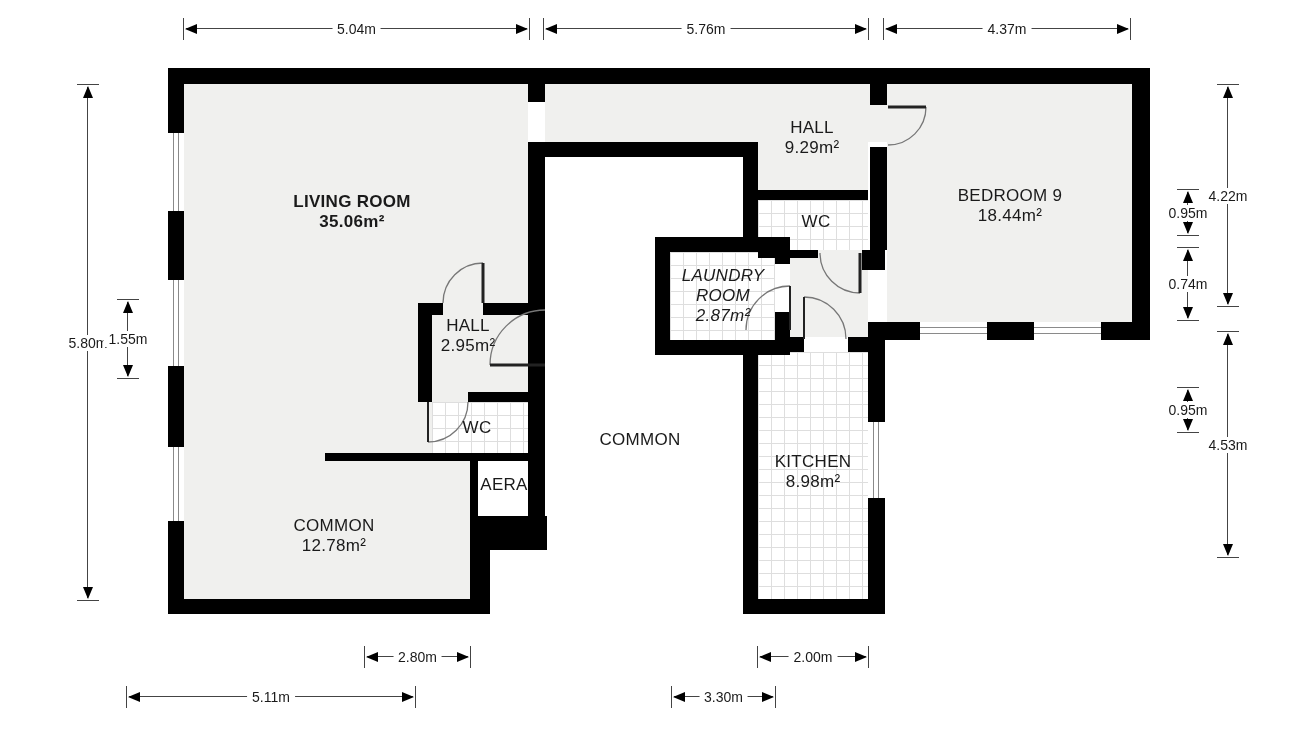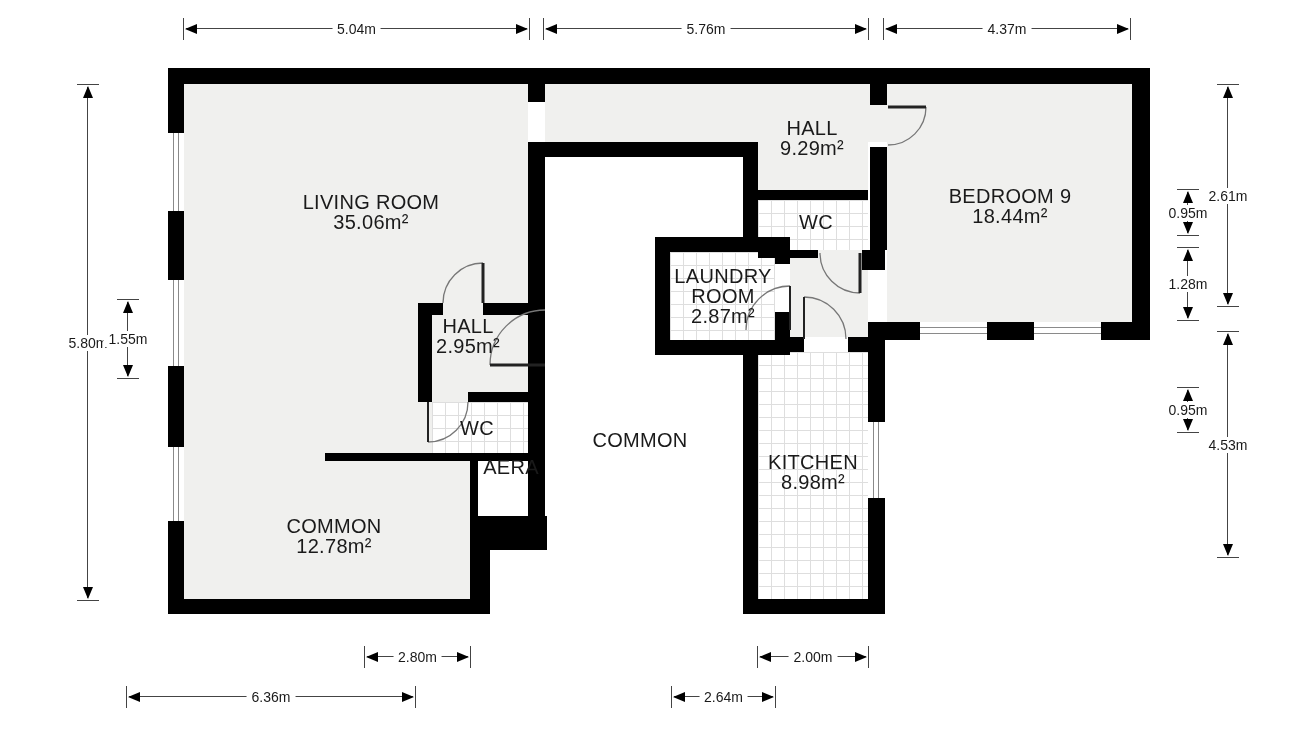--- a/index.html
+++ b/index.html
@@ -10,21 +10,21 @@
          background-image:linear-gradient(#dedede 1px,transparent 1px),
                           linear-gradient(90deg,#dedede 1px,transparent 1px);
          background-size:13px 13px;}
   .white-fill{position:absolute;background:#ffffff;z-index:2;}
   .wall{position:absolute;background:#000000;z-index:4;}
   .window{position:absolute;background:#ffffff;z-index:5;overflow:hidden;}
   .window .pane-v{position:absolute;top:0;bottom:0;width:1px;background:#8a8a8a;}
   .window .pane-h{position:absolute;left:0;right:0;height:1px;background:#8a8a8a;}
   #door-svg{position:absolute;left:0;top:0;z-index:6;pointer-events:none;}
   .room-label{position:absolute;transform:translate(-50%,-50%);text-align:center;
-              z-index:7;font-size:20px;line-height:20px;letter-spacing:.3px;white-space:nowrap;}
+              z-index:7;font-size:17px;line-height:20px;letter-spacing:.3px;white-space:nowrap;}
   
   .dim{position:absolute;z-index:8;}
   .dim .line{position:absolute;background:#444;}
   .dim .tick{position:absolute;background:#444;}
   .dim .arr{position:absolute;width:0;height:0;}
   .dim .dlabel{position:absolute;background:#ffffff;padding:0 5px;font-size:14px;
                white-space:nowrap;transform:translate(-50%,-50%);}
   .dim-h .line{left:2px;right:2px;top:-1px;height:1px;}
   .dim-h .tick{width:1px;height:22px;top:-11px;}
   .dim-h .arr-w{left:1px;top:-5px;border-top:5px solid transparent;border-bottom:5px solid transparent;border-right:12px solid #000;}
@@ -124,51 +124,51 @@
       <div class="window" style="left: 1034px; top: 322px; width: 67px; height: 18px;">
         <div class="pane-h" style="top: 5px;"></div>
         <div class="pane-h" style="top: 11px;"></div>
       </div>
       <div class="window" style="left: 868px; top: 422px; width: 17px; height: 76px;">
         <div class="pane-v" style="left: 5px;"></div>
         <div class="pane-v" style="left: 10px;"></div>
       </div>
     </div>
   <div id="labels-layer">
-      <div class="room-label" style="left: 371px; top: 212px;">
+      <div class="room-label" style="left: 352px; top: 212px; font-weight: bold;">
         <div>LIVING ROOM</div>
         <div>35.06m²</div>
       </div>
       <div class="room-label" style="left: 812px; top: 138px;">
         <div>HALL</div>
         <div>9.29m²</div>
       </div>
       <div class="room-label" style="left: 1010px; top: 206px;">
         <div>BEDROOM 9</div>
         <div>18.44m²</div>
       </div>
       <div class="room-label" style="left: 816px; top: 222px;">
         <div>WC</div>
       </div>
-      <div class="room-label" style="left: 723px; top: 296px;">
+      <div class="room-label" style="left: 723px; top: 296px; font-style: italic;">
         <div>LAUNDRY</div>
         <div>ROOM</div>
         <div>2.87m²</div>
       </div>
       <div class="room-label" style="left: 468px; top: 336px;">
         <div>HALL</div>
         <div>2.95m²</div>
       </div>
       <div class="room-label" style="left: 477px; top: 428px;">
         <div>WC</div>
       </div>
       <div class="room-label" style="left: 640px; top: 440px;">
         <div>COMMON</div>
       </div>
-      <div class="room-label" style="left: 504px; top: 467px; margin-left: 7px;">
+      <div class="room-label" style="left: 504px; top: 485px;">
         <div>AERA</div>
       </div>
       <div class="room-label" style="left: 813px; top: 472px;">
         <div>KITCHEN</div>
         <div>8.98m²</div>
       </div>
       <div class="room-label" style="left: 334px; top: 536px;">
         <div>COMMON</div>
         <div>12.78m²</div>
       </div>
@@ -213,29 +213,29 @@
         <div class="arr arr-w"></div>
         <div class="arr arr-e"></div>
         <div class="dlabel">2.00m</div>
       </div>
       <div class="dim dim-h" style="left: 127px; top: 697px; width: 288px; height: 0px;">
         <div class="line"></div>
         <div class="tick" style="left: -1px;"></div>
         <div class="tick" style="right: -1px;"></div>
         <div class="arr arr-w"></div>
         <div class="arr arr-e"></div>
-        <div class="dlabel">6.36m</div>
+        <div class="dlabel">5.11m</div>
       </div>
       <div class="dim dim-h" style="left: 672px; top: 697px; width: 103px; height: 0px;">
         <div class="line"></div>
         <div class="tick" style="left: -1px;"></div>
         <div class="tick" style="right: -1px;"></div>
         <div class="arr arr-w"></div>
         <div class="arr arr-e"></div>
-        <div class="dlabel">2.64m</div>
+        <div class="dlabel">3.30m</div>
       </div>
       <div class="dim dim-v" style="left: 88px; top: 85px; width: 0px; height: 515px;">
         <div class="line"></div>
         <div class="tick" style="top: -1px;"></div>
         <div class="tick" style="bottom: -1px;"></div>
         <div class="arr arr-n"></div>
         <div class="arr arr-s"></div>
         <div class="dlabel">5.80m</div>
       </div>
       <div class="dim dim-v" style="left: 128px; top: 300px; width: 0px; height: 78px;">
@@ -245,37 +245,37 @@
         <div class="arr arr-n"></div>
         <div class="arr arr-s"></div>
         <div class="dlabel">1.55m</div>
       </div>
       <div class="dim dim-v" style="left: 1228px; top: 85px; width: 0px; height: 221px;">
         <div class="line"></div>
         <div class="tick" style="top: -1px;"></div>
         <div class="tick" style="bottom: -1px;"></div>
         <div class="arr arr-n"></div>
         <div class="arr arr-s"></div>
-        <div class="dlabel">2.61m</div>
+        <div class="dlabel">4.22m</div>
       </div>
       <div class="dim dim-v" style="left: 1188px; top: 190px; width: 0px; height: 45px;">
         <div class="line"></div>
         <div class="tick" style="top: -1px;"></div>
         <div class="tick" style="bottom: -1px;"></div>
         <div class="arr arr-n"></div>
         <div class="arr arr-s"></div>
         <div class="dlabel">0.95m</div>
       </div>
       <div class="dim dim-v" style="left: 1188px; top: 248px; width: 0px; height: 72px;">
         <div class="line"></div>
         <div class="tick" style="top: -1px;"></div>
         <div class="tick" style="bottom: -1px;"></div>
         <div class="arr arr-n"></div>
         <div class="arr arr-s"></div>
-        <div class="dlabel">1.28m</div>
+        <div class="dlabel">0.74m</div>
       </div>
       <div class="dim dim-v" style="left: 1188px; top: 388px; width: 0px; height: 44px;">
         <div class="line"></div>
         <div class="tick" style="top: -1px;"></div>
         <div class="tick" style="bottom: -1px;"></div>
         <div class="arr arr-n"></div>
         <div class="arr arr-s"></div>
         <div class="dlabel">0.95m</div>
       </div>
       <div class="dim dim-v" style="left: 1228px; top: 332px; width: 0px; height: 225px;">

